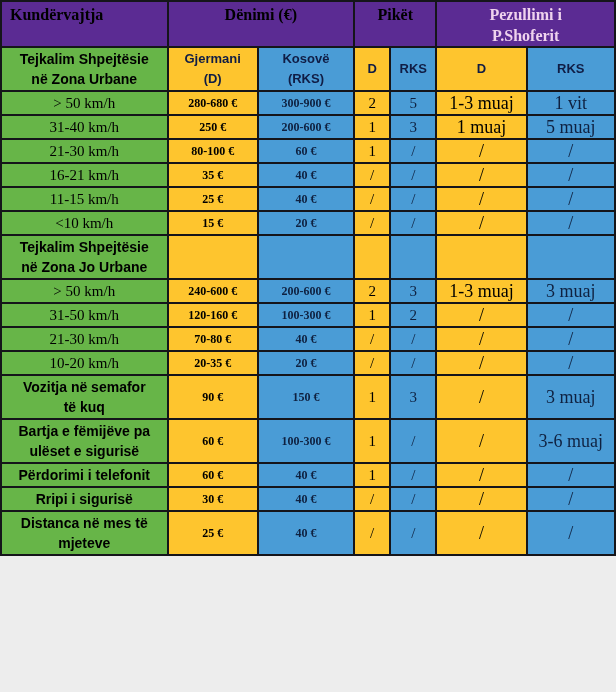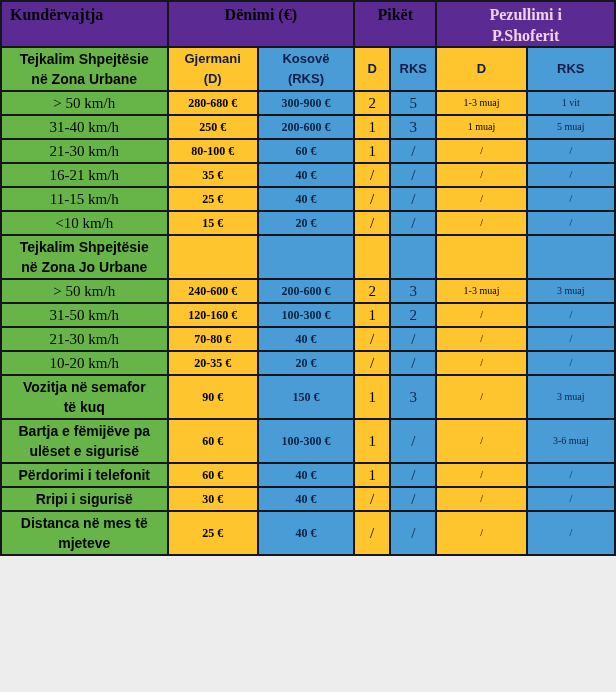--- a/index.html
+++ b/index.html
@@ -16,21 +16,21 @@
   th.hdr-violation{text-align:left;padding-left:8px;}
   th.hdr-susp{color:var(--pink);}
   
   td{font:15px "Liberation Serif",serif;line-height:20px;text-align:center;vertical-align:middle;padding:1px 3px;}
   td.lbl{background:var(--green);color:#000;text-align:center;padding:1px 14px;}
   td.lbl-section,td.lbl-violation{font:bold 14px "Liberation Sans",sans-serif;line-height:20px;}
   td.lbl-speed{font:15px "Liberation Serif",serif;}
   td.bg-y{background:var(--yellow);color:#000;}
   td.bg-b{background:var(--blue);color:var(--navy);}
   td.money{font-weight:bold;font-size:12px;}
-  td.susp{font-size:10px;font-family:Liberation Serif, serif;}
+  td.susp{font-size:18px;font-family:Liberation Serif, serif;}
   td.subhead{font:bold 13px "Liberation Sans",sans-serif;line-height:20px;color:#101d45;}
 </style>
 </head>
 <body>
 
 <div class="frame">
   <table>
     <colgroup>
       <col style="width:166px">
         <col style="width:90px">

